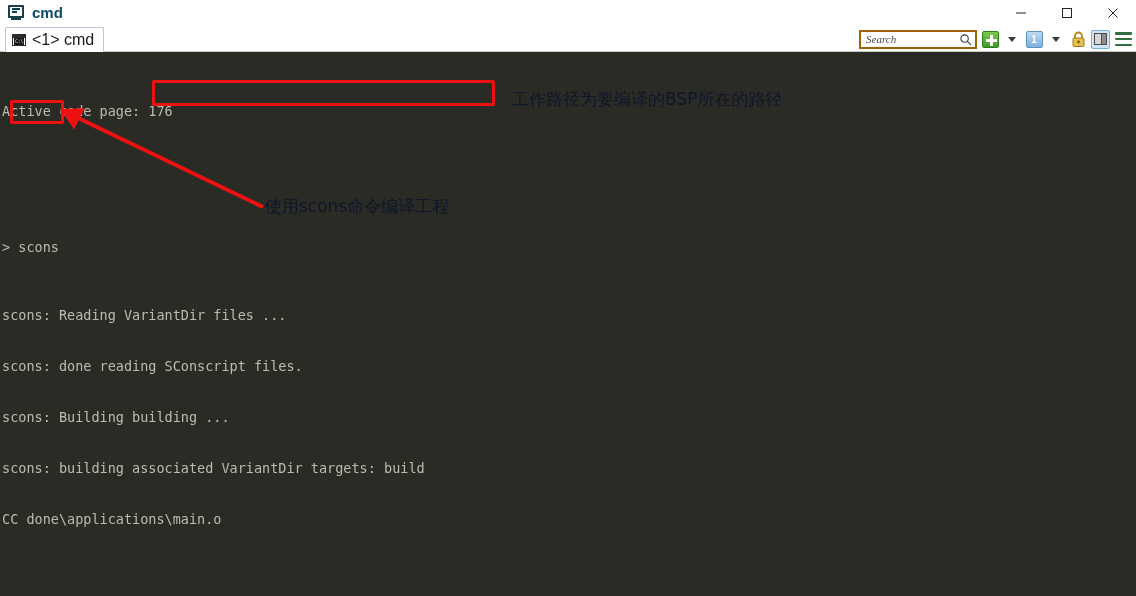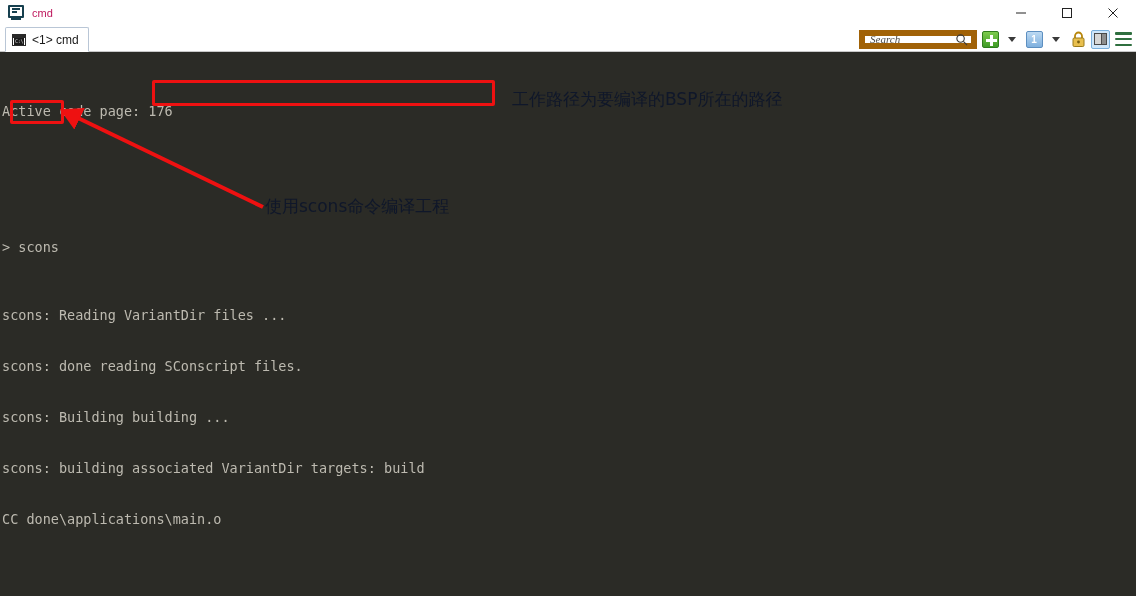--- a/index.html
+++ b/index.html
@@ -56,23 +56,24 @@
     width: 5px; height: 2px;
     background: #17404f;
   }
   .title-icon .stand {
     position: absolute;
     left: 3px; top: 13px;
     width: 10px; height: 2px;
     background: #17404f;
   }
   .title-text {
-    font-size: 11px;
-    color: #be185d;
+    font-size: 15px;
+    color: #0c4a6e;
     line-height: 26px;
+    font-weight: bold;
   }
   .win-controls {
     position: absolute;
     right: 0; top: 0;
     height: 26px;
     display: flex;
   }
   .win-btn {
     width: 46px; height: 26px;
     display: flex;
@@ -125,38 +126,38 @@
     background: #1b1b1b;
     color: #d8d8d8;
     font-family: "DejaVu Sans Mono", monospace;
     font-size: 5px;
     line-height: 7px;
     text-align: left;
     padding-left: 1px;
     letter-spacing: -0.3px;
   }
   .tab-label {
-    font-size: 12px;
+    font-size: 16px;
     color: #1a1a1a;
     white-space: nowrap;
   }
 
   
   .toolbar {
     position: absolute;
     right: 4px; top: 2px;
     height: 22px;
     display: flex;
     align-items: center;
     gap: 4px;
   }
   .searchbox {
     width: 118px;
     height: 19px;
-    border: 6px solid #a16207;
+    border: 2px solid #a16207;
     background: #ffffff;
     display: flex;
     align-items: center;
     padding: 0 3px 0 5px;
     position: relative;
   }
   .searchbox .ph {
     font-size: 11px;
     font-style: italic;
     color: #4b4b4b;

